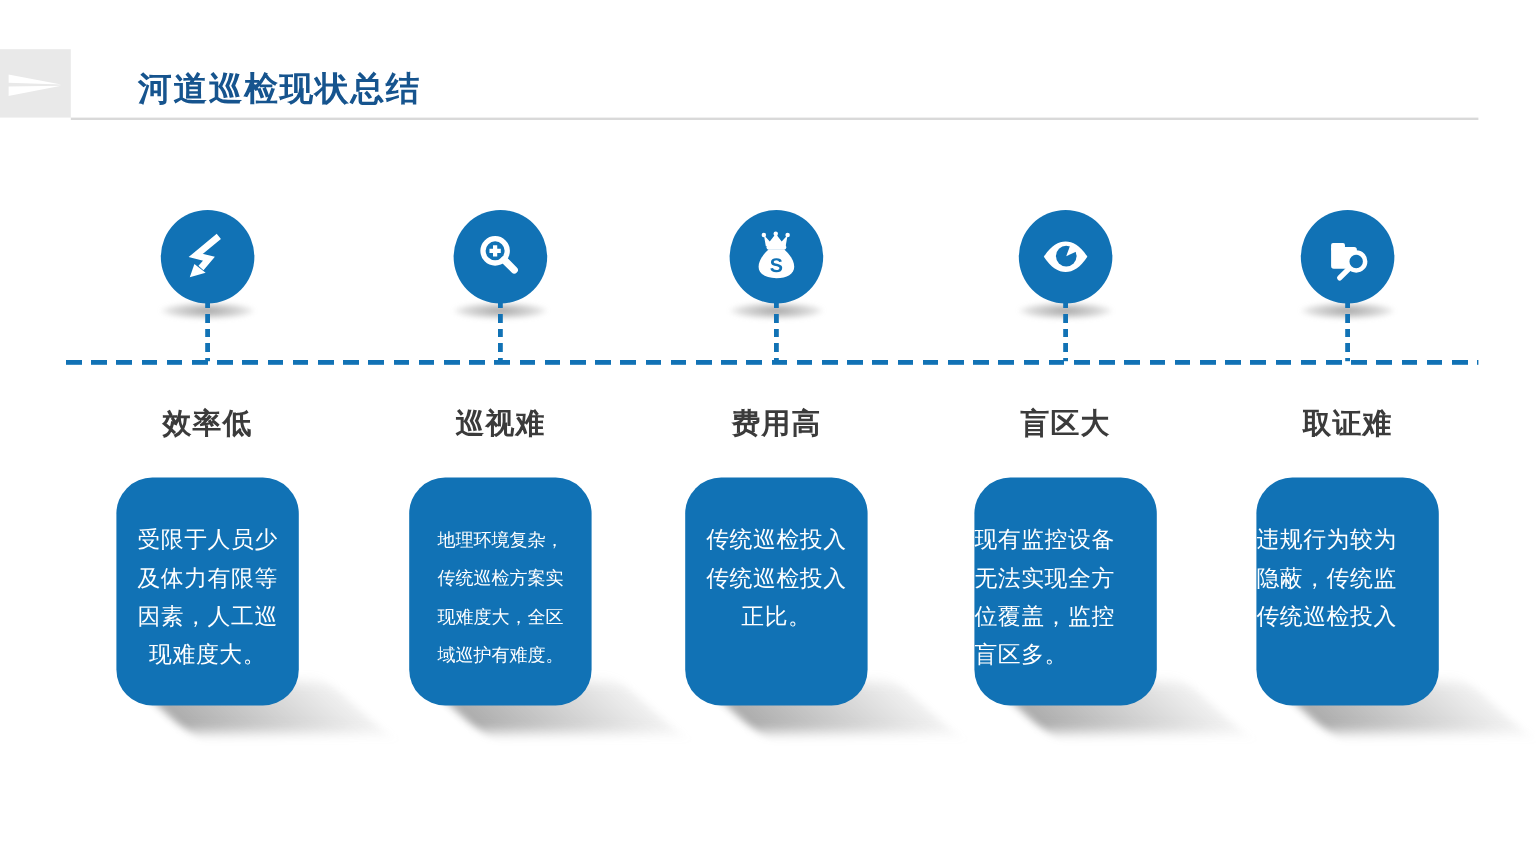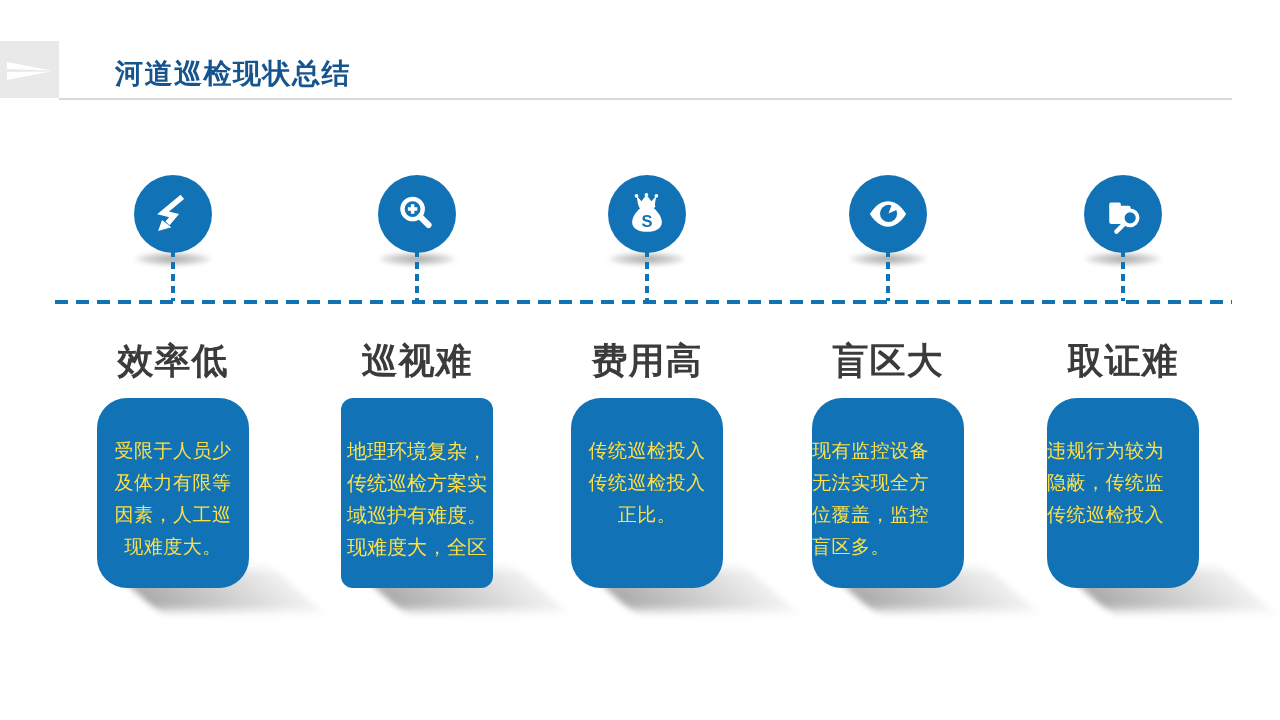--- a/index.html
+++ b/index.html
@@ -32,32 +32,32 @@
     border-radius:50%;
     background:radial-gradient(ellipse at center,rgba(90,90,90,.55) 0%,rgba(120,120,120,.25) 55%,rgba(120,120,120,0) 75%);
     filter:blur(2px);z-index:1;
   }
   .v-dash{
     position:absolute;left:calc(var(--cx) - 2px);top:222px;width:4px;height:51px;
     background:repeating-linear-gradient(180deg,#1172b5 0 7px,transparent 7px 12px);z-index:2;
   }
   .section-heading{
     position:absolute;left:calc(var(--cx) - 90px);top:309px;width:180px;text-align:center;
-    font-size:36px;font-weight:bold;color:#3b3b3b;letter-spacing:1px;
+    font-size:24px;font-weight:bold;color:#3b3b3b;letter-spacing:1px;
   }
   
   .card-shadow{
     position:absolute;left:calc(var(--cx) - 64px);top:540px;width:165px;height:42px;
     background:linear-gradient(to right,rgba(100,100,100,.55),rgba(150,150,150,.12));
     transform:skewX(48deg);transform-origin:0 0;filter:blur(5px);z-index:0;
   }
   .info-card{
     position:absolute;left:calc(var(--cx) - 76px);top:370px;width:152px;height:190px;
     background:#1172b5;border-radius:30px;z-index:1;
-    color:#fde047;box-sizing:border-box;padding-top:37px;
+    color:#ffffff;box-sizing:border-box;padding-top:37px;
     font-size:19px;line-height:32px;letter-spacing:.5px;
   }
   .info-card.align-center{text-align:center;padding-left:4px;padding-right:4px;}
   .info-card.align-left{text-align:left;padding-right:4px;}
   .card-line{white-space:nowrap;}
 </style>
 </head>
 <body>
 
 <div class="slide">
@@ -99,25 +99,25 @@
     <div class="v-dash"></div>
     <div class="icon-circle">
       <svg width="44" height="44" viewBox="0 0 40 40">
         <circle cx="16" cy="15.5" r="9.2" fill="none" stroke="#ffffff" stroke-width="4"></circle>
         <path d="M16 11.2 V19.8 M11.7 15.5 H20.3" stroke="#ffffff" stroke-width="3.2" fill="none"></path>
         <path d="M22.8 22.3 L30.5 30" stroke="#ffffff" stroke-width="5.5" stroke-linecap="round"></path>
       </svg>
     </div>
     <div class="section-heading">巡视难</div>
     <div class="card-shadow"></div>
-    <div class="info-card align-center" style="font-size:20px;letter-spacing:0;border-radius:12px;">
+    <div class="info-card align-center" style="font-size:15px;letter-spacing:0;">
       <div class="card-line">地理环境复杂，</div>
       <div class="card-line">传统巡检方案实</div>
+      <div class="card-line">现难度大，全区</div>
       <div class="card-line">域巡护有难度。</div>
-      <div class="card-line">现难度大，全区</div>
     </div>
   </div>
 
   <div class="column" style="--cx:647px">
     <div class="circle-shadow"></div>
     <div class="v-dash"></div>
     <div class="icon-circle">
       <svg width="44" height="44" viewBox="0 0 40 40">
         <polygon points="10.5,3.5 15,8.5 19.5,2.5 24,8.5 28.5,3.5 27,12 12,12" fill="#ffffff"></polygon>
         <circle cx="10.5" cy="3.5" r="1.7" fill="#ffffff"></circle>

